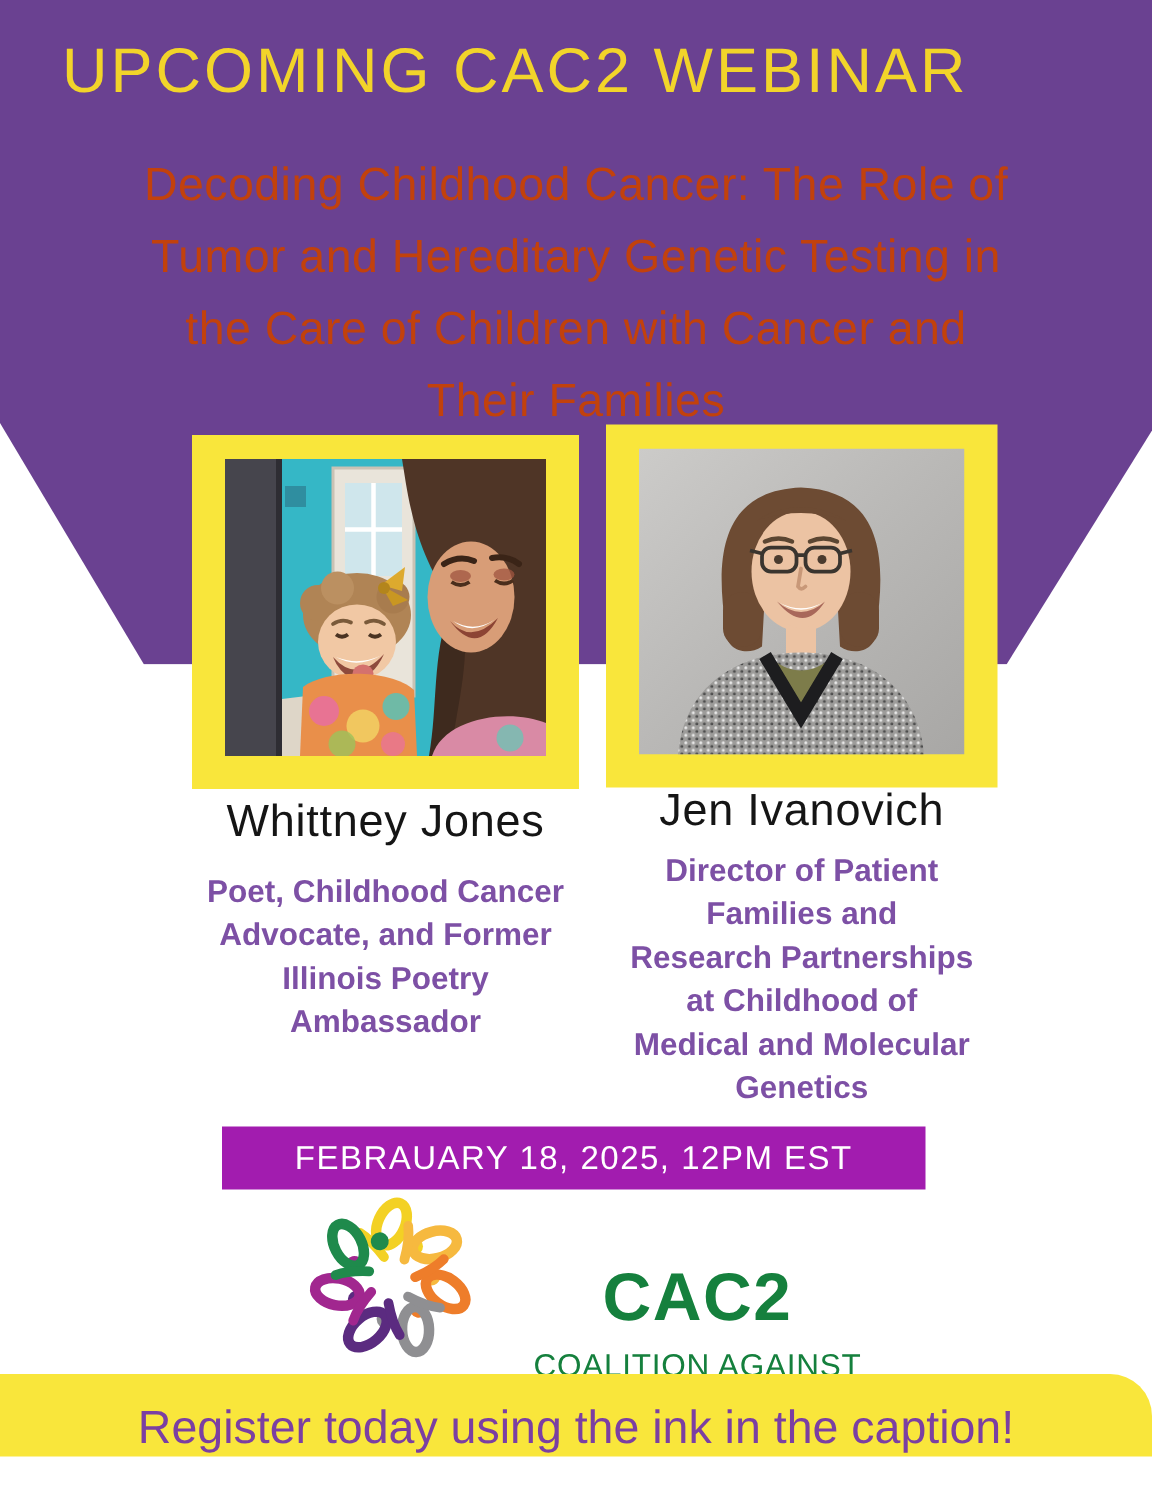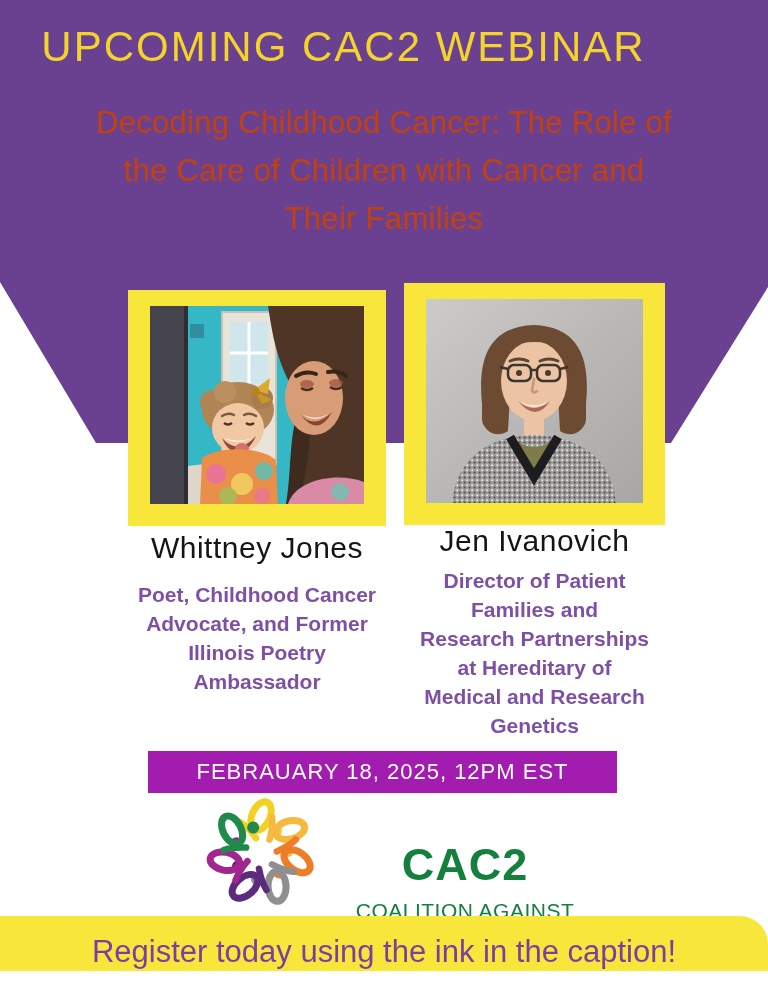--- a/index.html
+++ b/index.html
@@ -96,20 +96,21 @@
 <body>
 
 <div class="page">
 
   <div class="purple-shape"></div>
 
   <div class="title">UPCOMING CAC2 WEBINAR</div>
 
   <div class="subtitle">
     <div>Decoding Childhood Cancer: The Role of</div>
+    <div>Tumor and Hereditary Genetic Testing in</div>
     <div>the Care of Children with Cancer and</div>
     <div>Their Families</div>
   </div>
 
   <div class="frame frame-left">
     <svg width="214" height="198" viewBox="0 0 214 198">
       <rect width="214" height="198" fill="#35b7c6"></rect>
       <rect x="0" y="0" width="34" height="198" fill="#46454d"></rect>
       <rect x="34" y="0" width="4" height="198" fill="#2e2d33"></rect>
       <rect x="40" y="18" width="14" height="14" fill="#2f8ea0"></rect>
@@ -215,22 +216,22 @@
     <div>Poet, Childhood Cancer</div>
     <div>Advocate, and Former</div>
     <div>Illinois Poetry</div>
     <div>Ambassador</div>
   </div>
 
   <div class="bio bio-right">
     <div>Director of Patient</div>
     <div>Families and</div>
     <div>Research Partnerships</div>
-    <div>at Hereditary of</div>
-    <div>Medical and Research</div>
+    <div>at Childhood of</div>
+    <div>Medical and Molecular</div>
     <div>Genetics</div>
   </div>
 
   <div class="date-banner">FEBRAUARY 18, 2025, 12PM EST</div>
 
   <div class="logo">
     <svg class="logo-star" width="128" height="124" viewBox="0 0 128 124">
 
       <g transform="rotate(0,64,62)" stroke="#f3d124" fill="none" stroke-width="7">
         <ellipse cx="64" cy="25" rx="9" ry="15" transform="rotate(24 64 25)"></ellipse>

